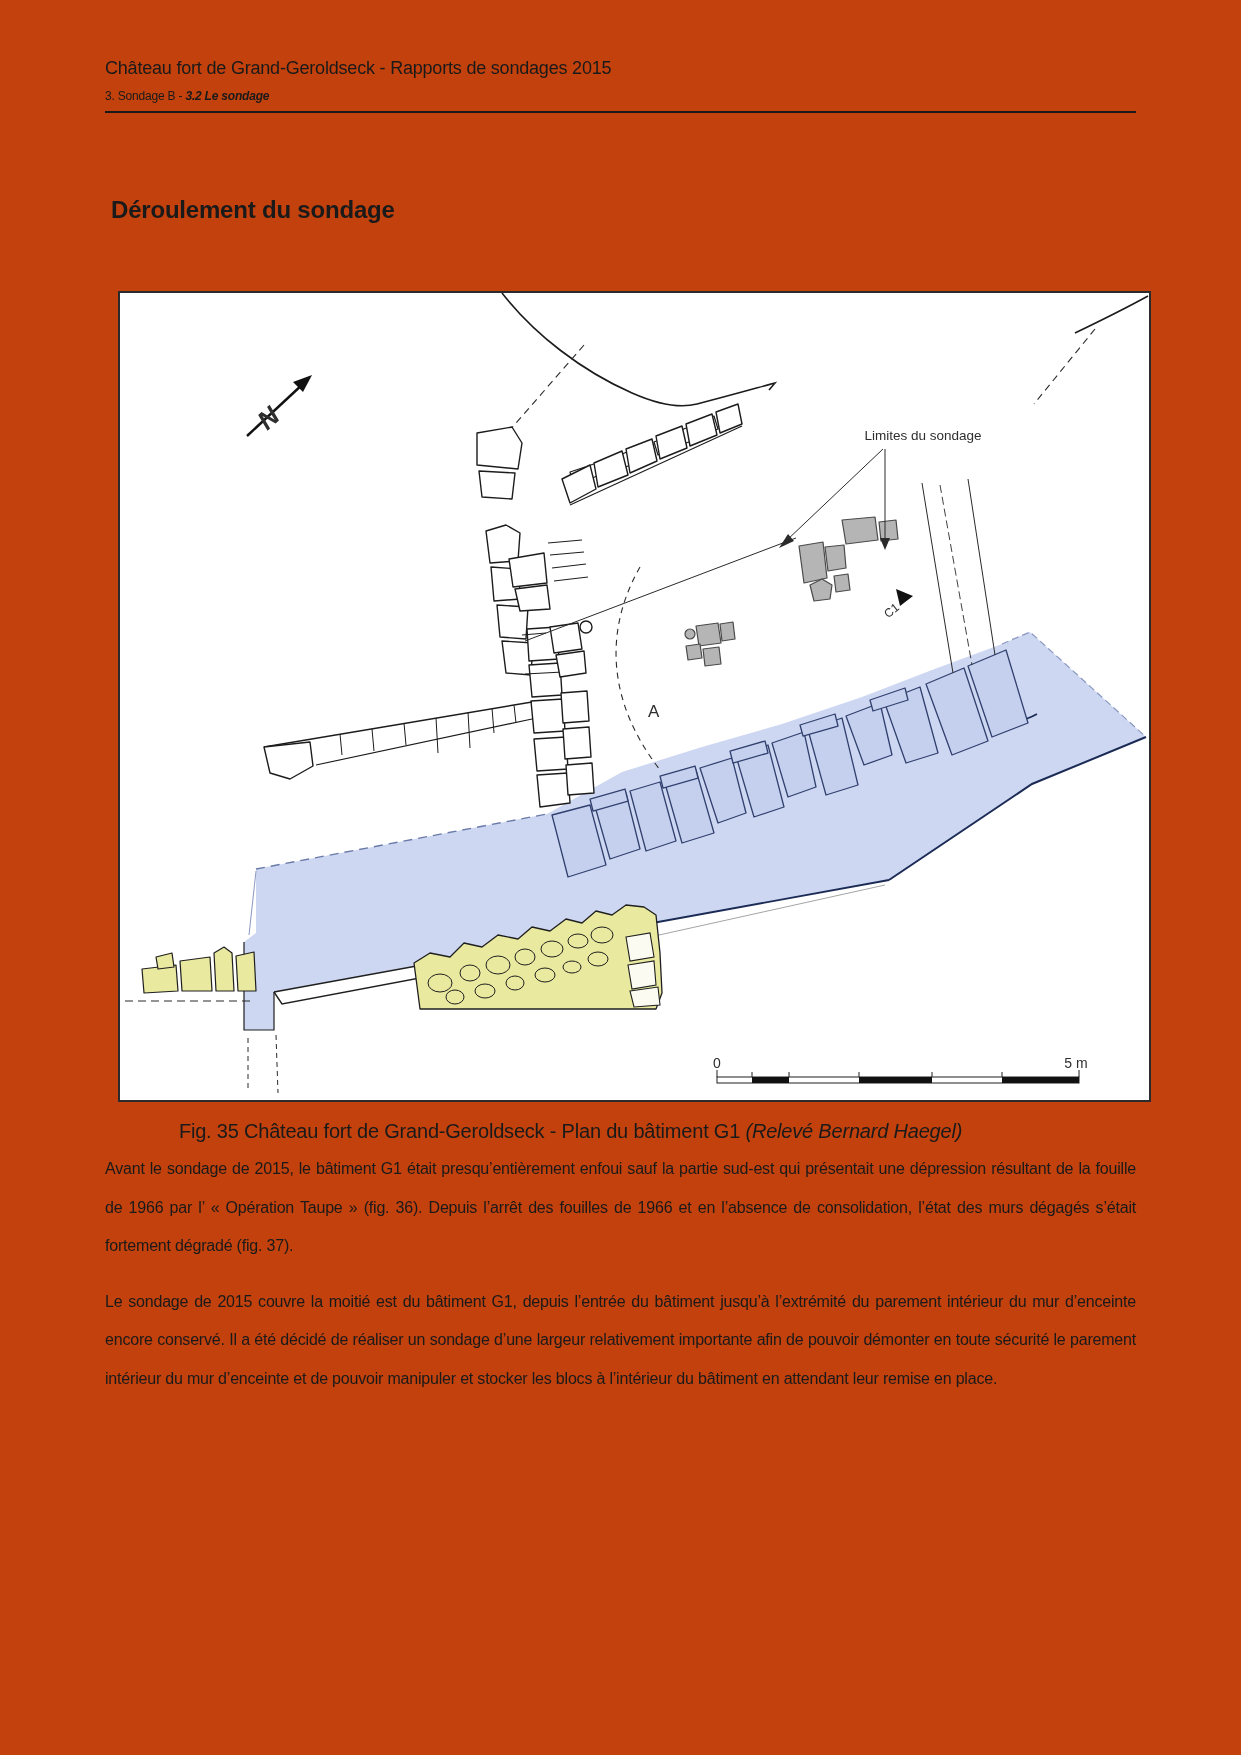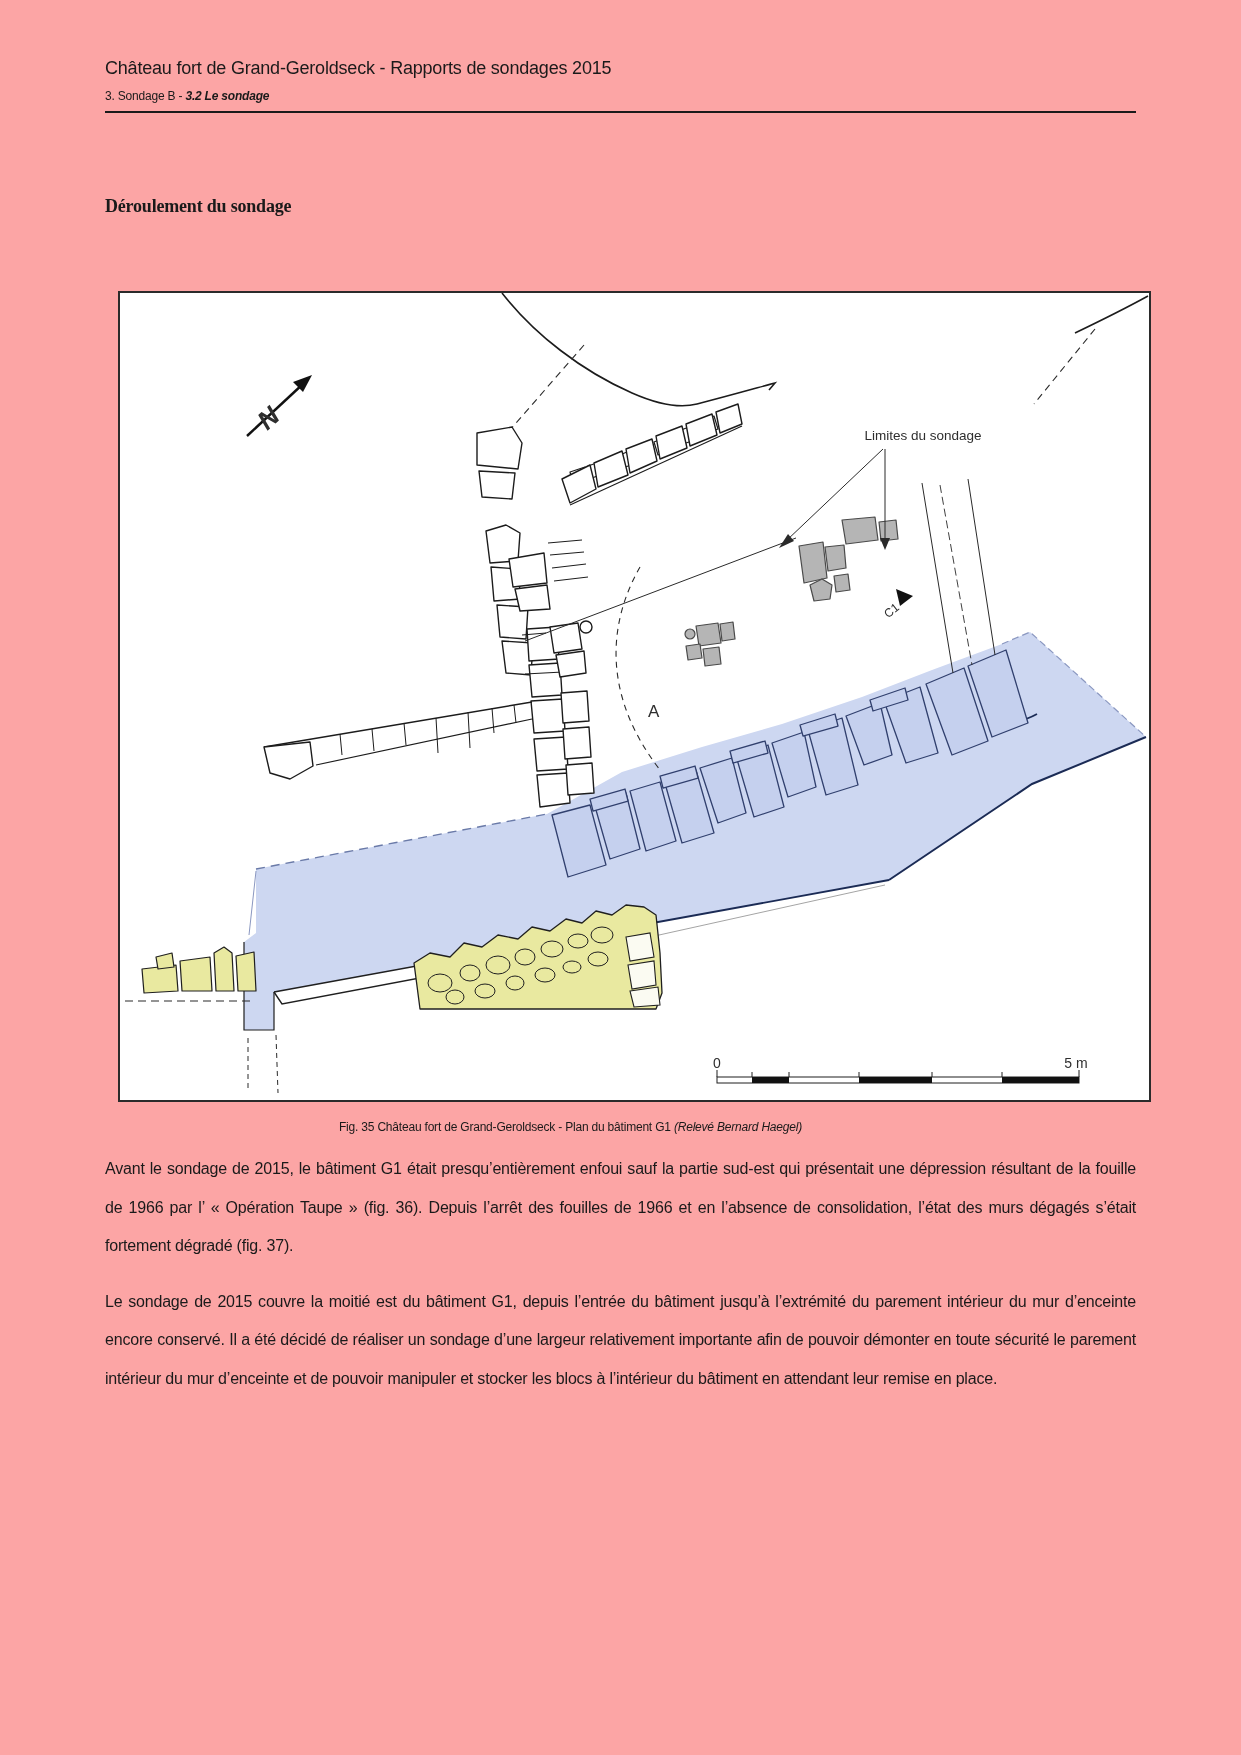--- a/index.html
+++ b/index.html
@@ -1,47 +1,47 @@
 <!DOCTYPE html>
 <html><head>
 <meta charset="utf-8">
 <style>
   html,body{margin:0;padding:0;background:#ffffff;}
   .page{
     position:relative;
     width:1241px;height:1755px;
-    background:#fca5a5;
+    background:#c2410c;
     font-family:"Liberation Sans", sans-serif;
     color:#1a1a1a;
     overflow:hidden;
   }
   .header{position:absolute;left:105px;top:54px;width:1031px;}
   .header .h-line1{font-size:18px;letter-spacing:-0.2px;line-height:28px;}
   .header .h-line2{font-size:12px;letter-spacing:-0.2px;line-height:28px;}
   .header .h-emph{font-weight:bold;font-style:italic;}
   .header-rule{
     position:absolute;left:105px;top:111px;width:1031px;height:0;
     border-top:2.5px solid #1a1a1a;
   }
   .section-heading{
-    position:absolute;left:105px;top:196px;
-    font-size:18px;font-weight:bold;letter-spacing:-0.2px;font-family:Liberation Serif, serif;
+    position:absolute;left:111px;top:196px;
+    font-size:24px;font-weight:bold;letter-spacing:-0.2px;
   }
   .figure-box{
     position:absolute;left:118px;top:291px;
     width:1033px;height:811px;
     border:2px solid #2b2b2b;
     box-sizing:border-box;
     background:#ffffff;
   }
   .figure-box svg{display:block;}
   .figure-caption{
     position:absolute;left:105px;top:1120px;width:1031px;
     padding-right:100px;box-sizing:border-box;
-    text-align:center;font-size:12px;letter-spacing:-0.2px;
+    text-align:center;font-size:20px;letter-spacing:-0.2px;
   }
   .figure-caption .cap-italic{font-style:italic;}
   .body-text{
     position:absolute;left:105px;top:1150px;width:1031px;
   }
   .body-text p{
     margin:0 0 17px 0;
     font-size:16px;letter-spacing:-0.2px;
     line-height:38.5px;
     text-align:justify;

